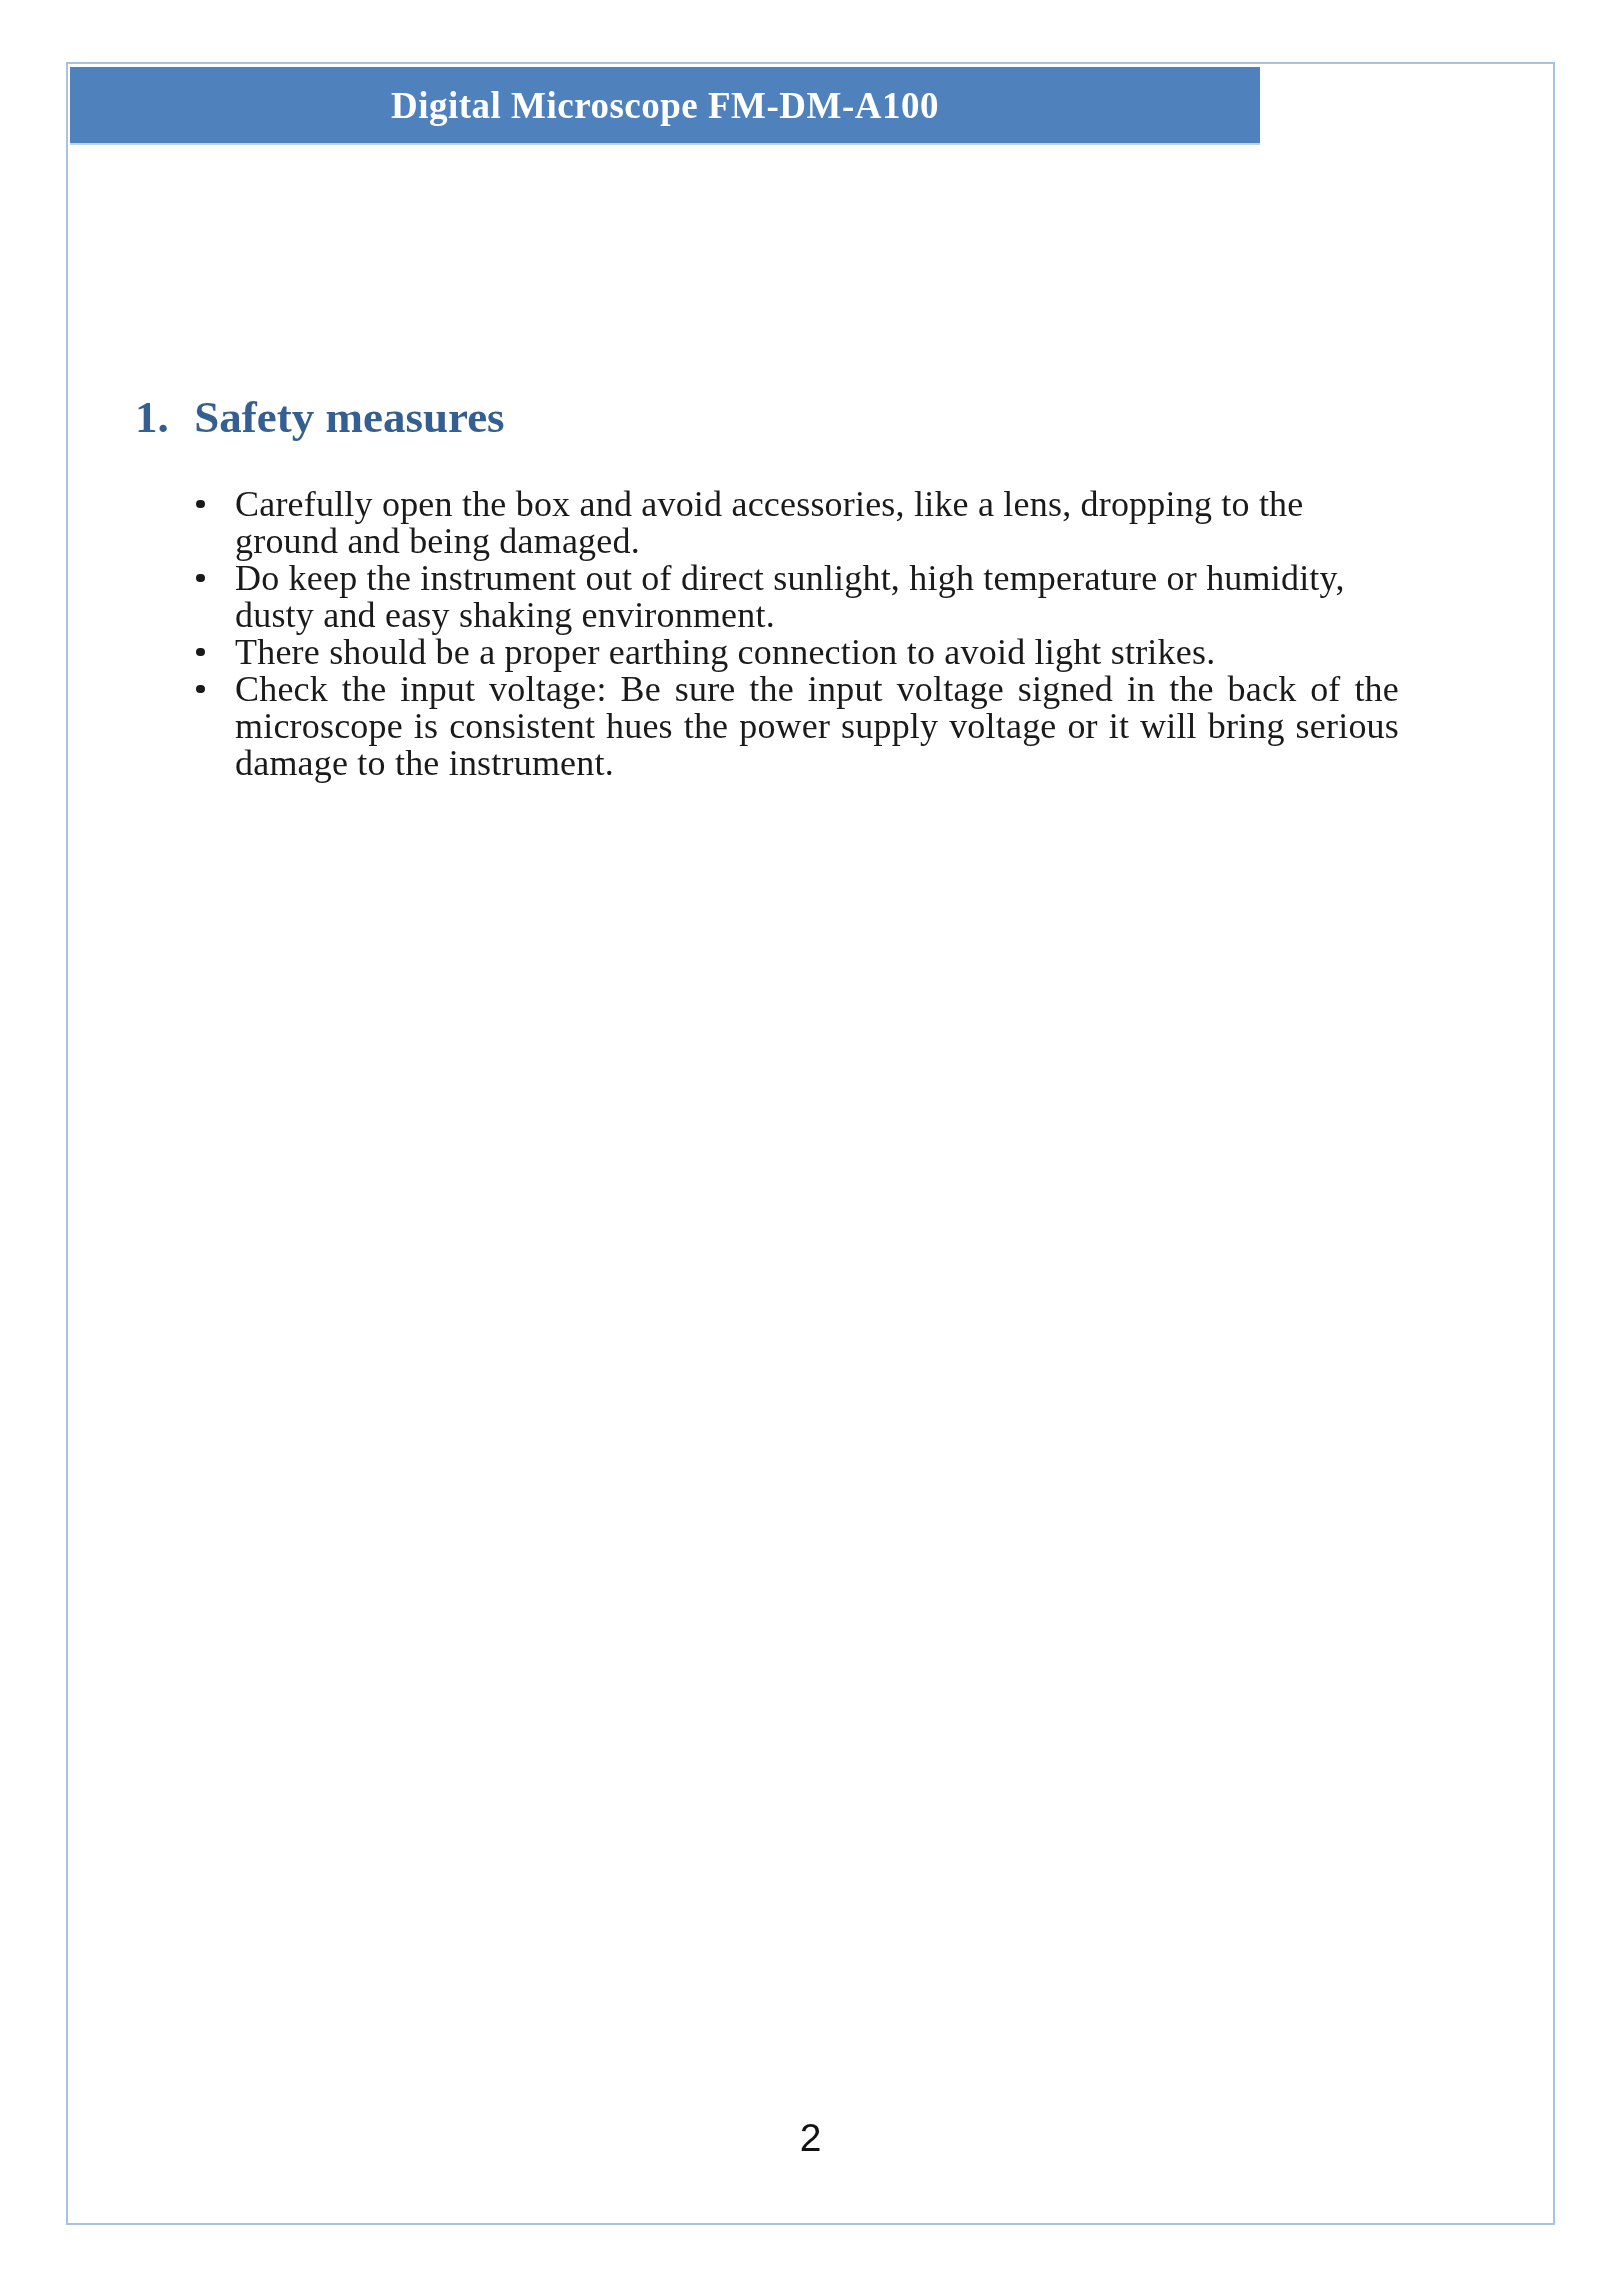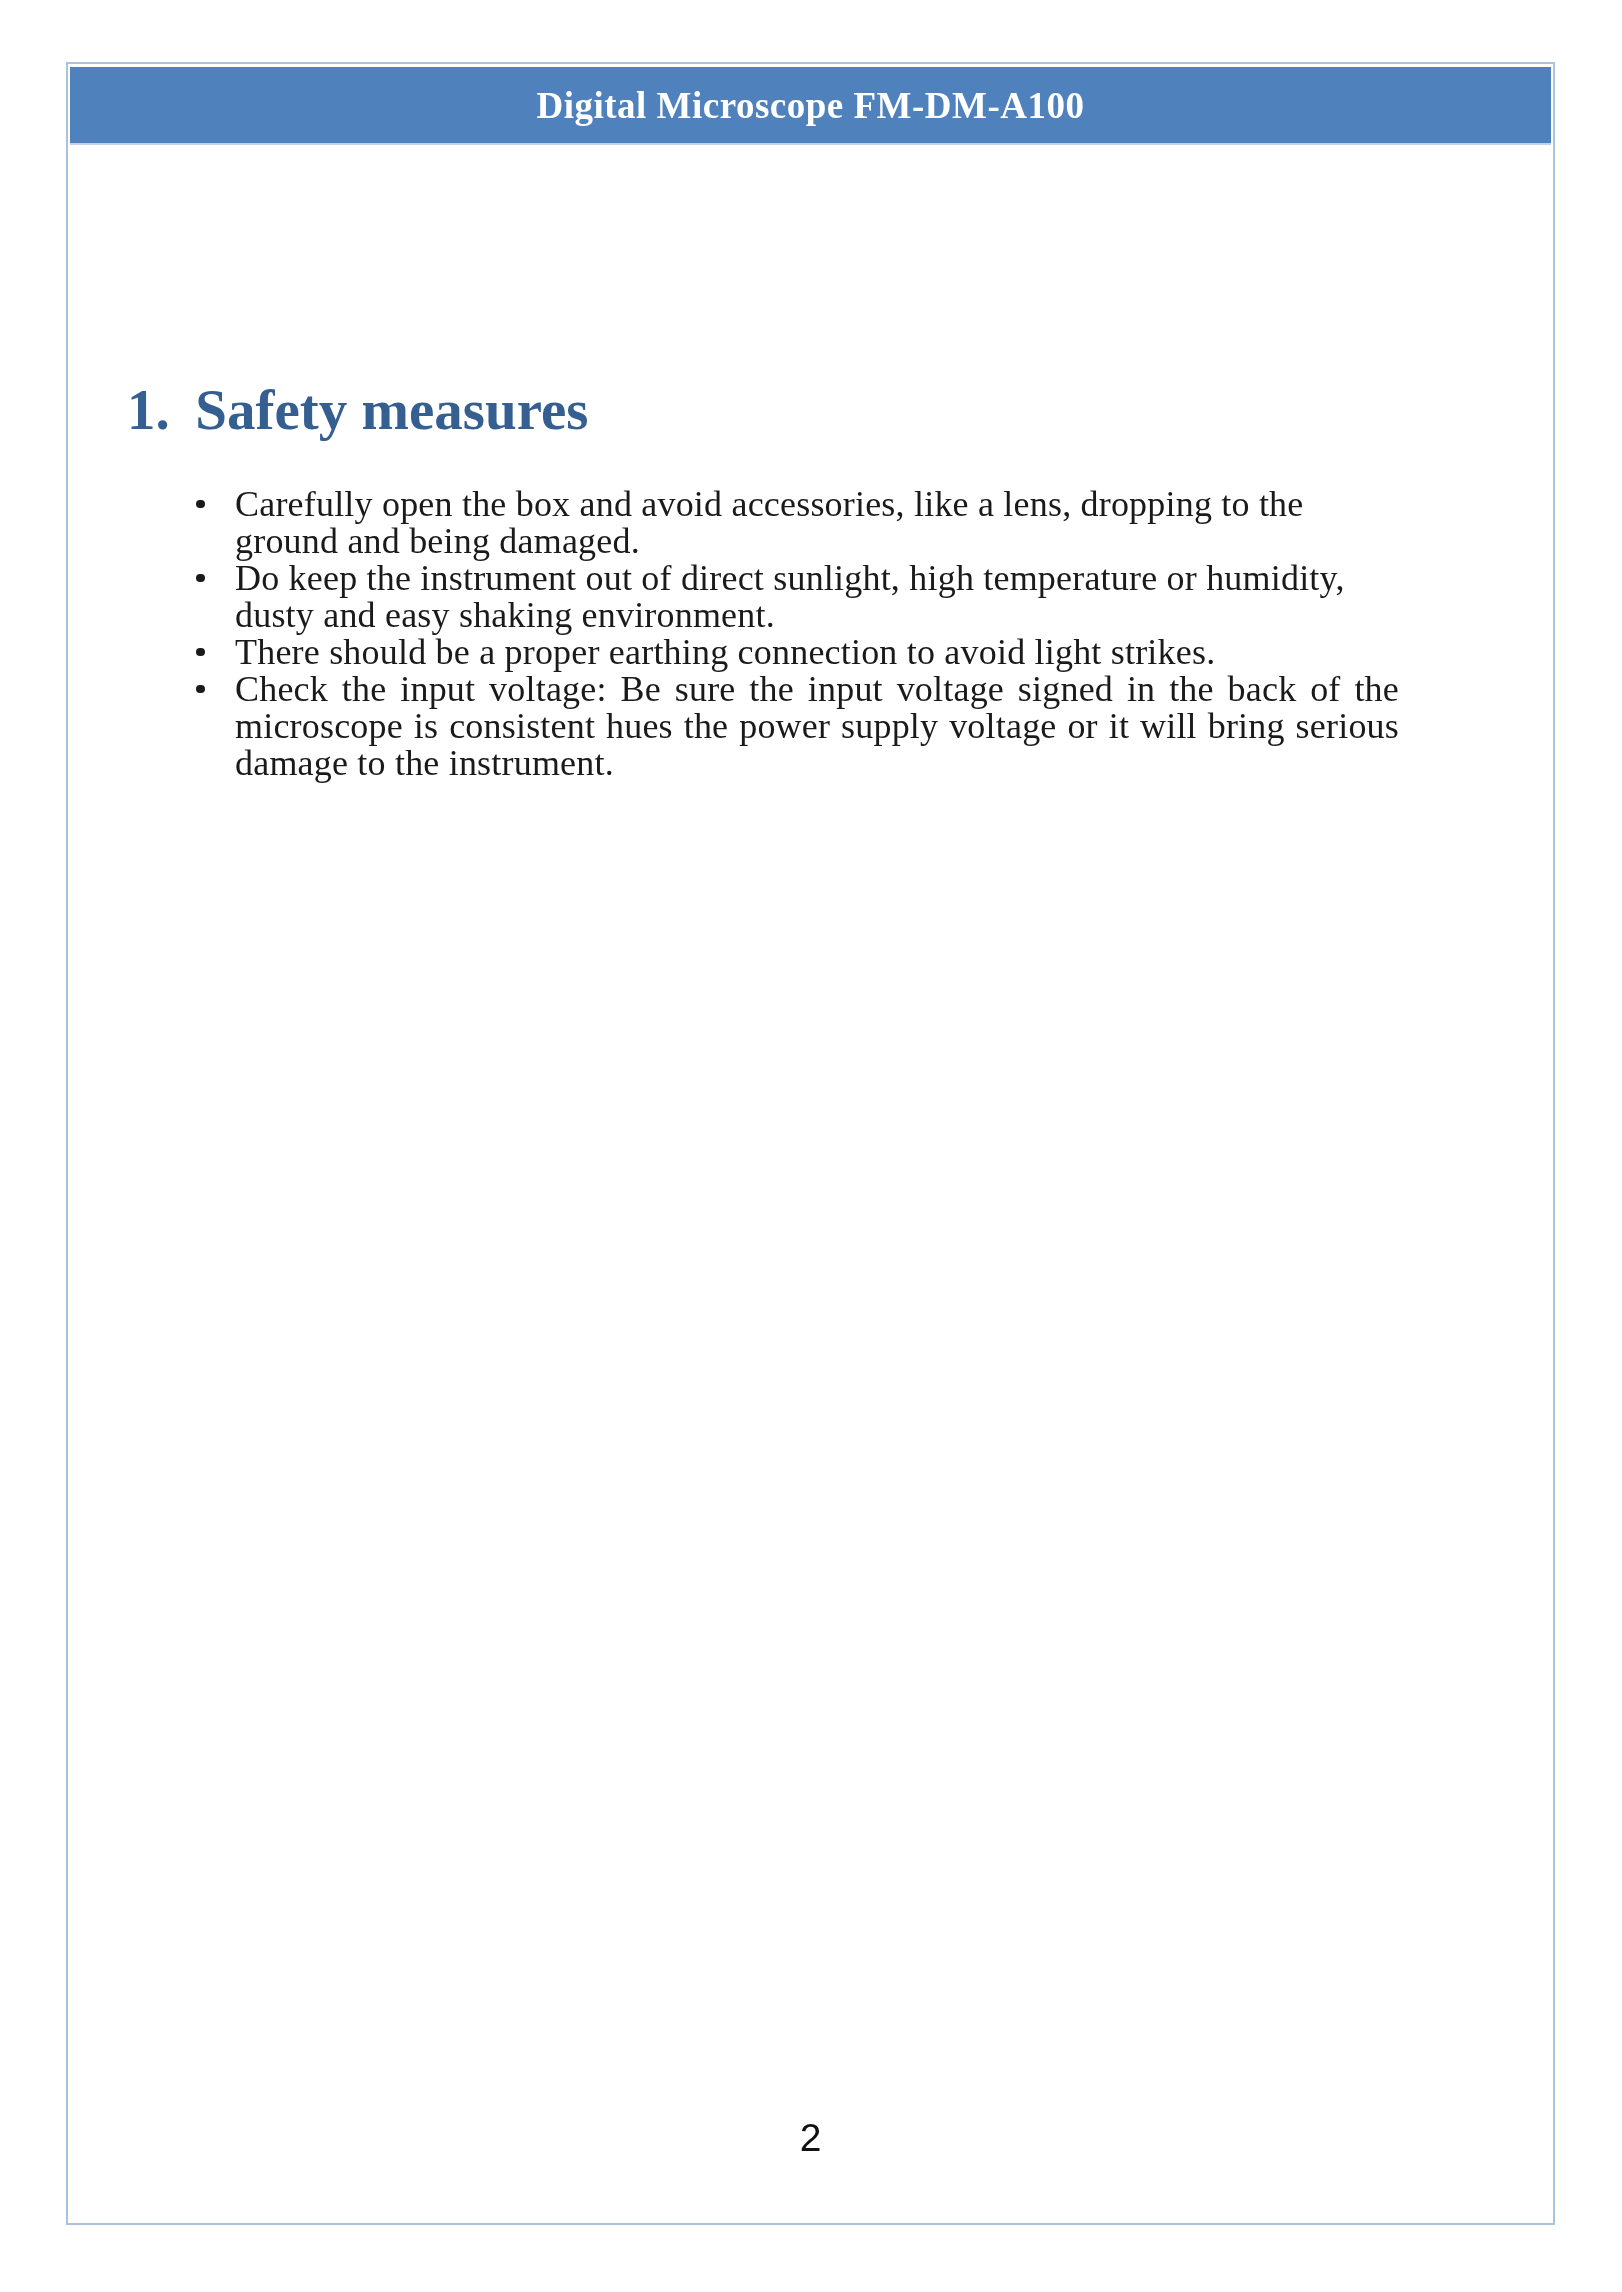--- a/index.html
+++ b/index.html
@@ -19,35 +19,35 @@
   }
   .frame{
     position:absolute;left:66px;top:62px;
     width:1489px;height:2163px;
     border:2px solid var(--page-border);
     box-sizing:border-box;
     background:#ffffff;
   }
   .titlebar{
     position:absolute;left:70px;top:67px;
-    width:1481px;height:78px;
+    width:1190px;height:78px;
     background:var(--header-bar);
     border-bottom:2.9px solid #c3d2e8;
     box-sizing:border-box;
     display:flex;align-items:center;justify-content:center;
   }
   .titlebar span{
     color:#ffffff;
     font-size:37px;font-weight:bold;
     font-family:"Liberation Serif", serif;
     letter-spacing:0.5px;
   }
   h1.section{
-    position:absolute;left:127px;top:384px;margin:0;
-    font-size:57px;line-height:51px;font-weight:bold;
+    position:absolute;left:127px;top:384px;margin:8px;
+    font-size:45px;line-height:51px;font-weight:bold;
     color:var(--heading);
     font-family:"Liberation Serif", serif;
   }
   h1.section .num{margin-right:25.5px;}
   ul.safety{
     position:absolute;left:186px;top:486px;
     width:1213px;
     margin:0;padding:0;list-style:none;
   }
   ul.safety li{

